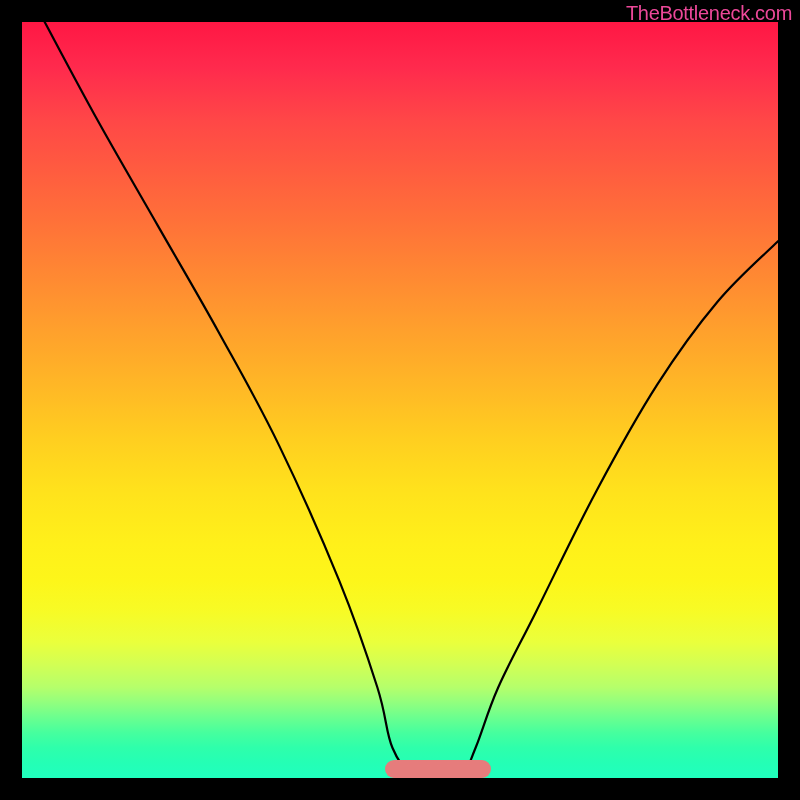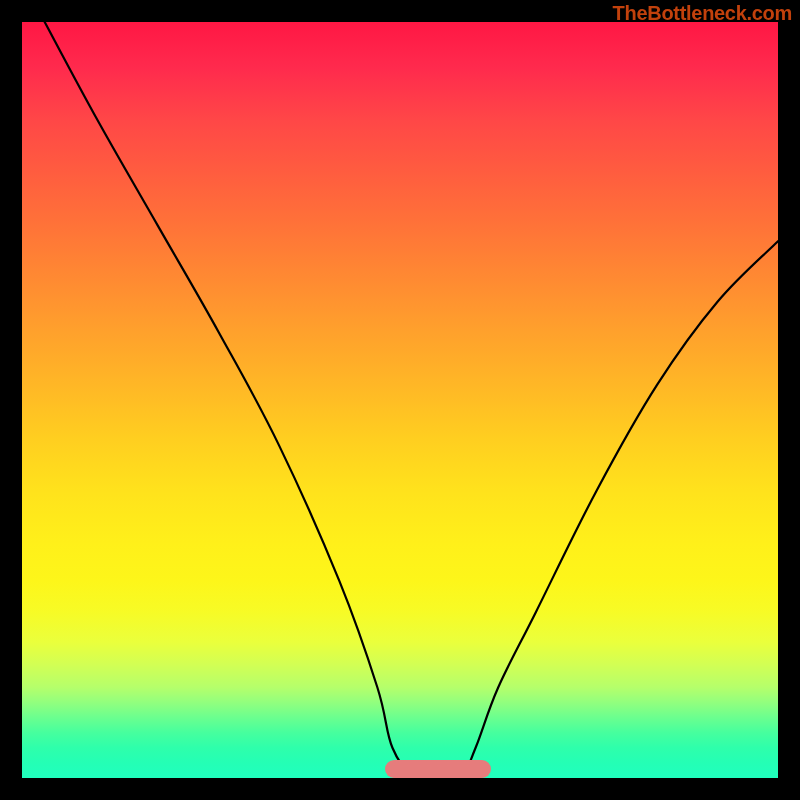--- a/index.html
+++ b/index.html
@@ -9,22 +9,22 @@
     background: #000;
     position: relative;
     font-family: Arial, sans-serif;
     overflow: hidden;
   }
   .watermark {
     position: absolute;
     top: 2px;
     right: 8px;
     font-size: 20px;
-    font-weight: 700;
-    color: #c2410c;
+    font-weight: 400;
+    color: #ec4899;
     z-index: 10;
     letter-spacing: -0.3px;
   }
   .frame {
     position: absolute;
     left: 22px;
     top: 22px;
     width: 756px;
     height: 756px;
     overflow: hidden;

